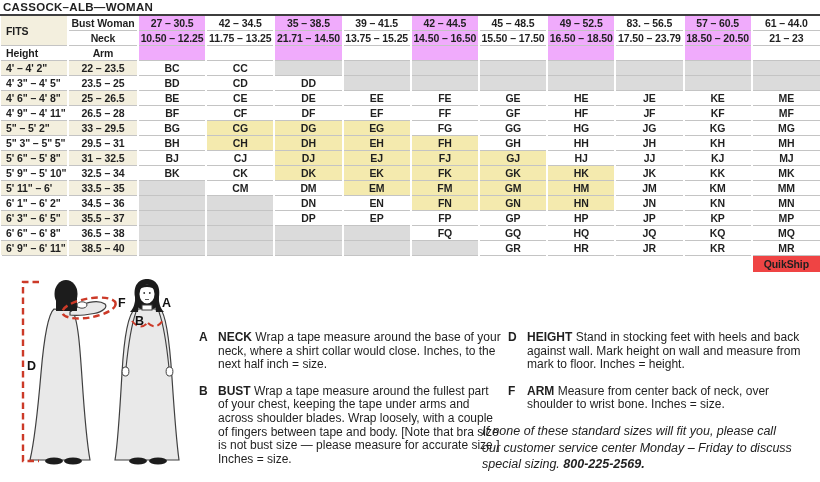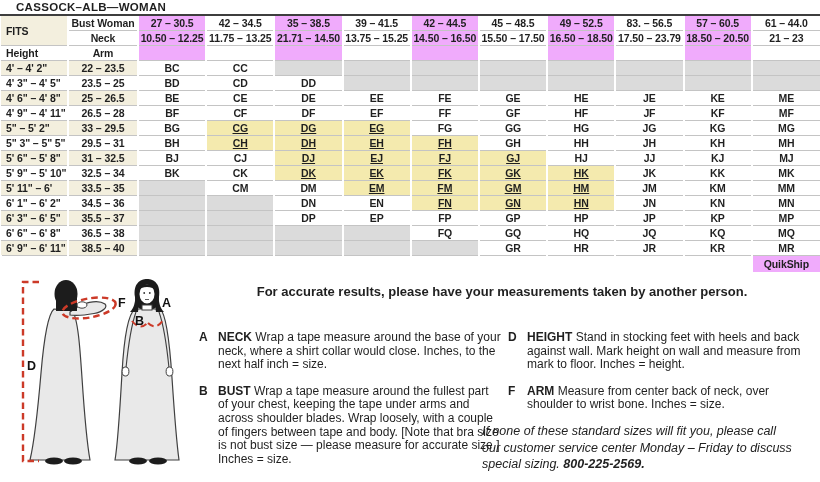--- a/index.html
+++ b/index.html
@@ -1,33 +1,33 @@
 <!DOCTYPE html>
 <html><head>
 <meta charset="utf-8">
 <style>
   html,body{margin:0;padding:0;background:#fff;}
   .page{position:relative;width:820px;height:482px;background:#fff;overflow:hidden;
         font-family:"Liberation Sans",sans-serif;color:#1f1f1f;}
   .chart-title{height:14px;line-height:14px;font-size:11.5px;font-weight:700;
-        padding-left:16px;letter-spacing:.3px;border-bottom:2px solid #3e3e3e;}
+        padding-left:3px;letter-spacing:.3px;border-bottom:2px solid #3e3e3e;}
   table.size{border-collapse:collapse;table-layout:fixed;width:820px;}
   table.size col.c-h{width:67px;} table.size col.c-a{width:70px;}
   table.size td,table.size th{height:14px;line-height:14px;padding:0;margin:0;
         font-size:10.5px;font-weight:700;text-align:center;vertical-align:middle;
         border-left:2px solid #fff;border-bottom:1px solid #c4c4c4;letter-spacing:-.1px;}
   table.size .col-h{text-align:left;padding-left:5px;border-left:none;}
   .fits{background:#f3efde;}
   .lbl{text-align:right;padding-right:6px;}
   .band{background:#f0abfc;}
   .rowband{background:#f3efde;}
-  .hl{background:#f4eaae;text-decoration:underline;}
+  .hl{background:#f4eaae;}
   .gray{background:#dbdbdb;}
   tr.qs td{border-bottom:none;background:#fff;height:16px;line-height:16px;}
-  tr.qs td.qs-cell{background:#f0abfc;}
+  tr.qs td.qs-cell{background:#ef4444;}
   .intro{position:absolute;left:190px;top:284px;width:624px;text-align:center;
         font-size:13px;font-weight:700;line-height:15.5px;}
   .inst-col1{position:absolute;left:199px;top:331px;width:302px;}
   .inst-col2{position:absolute;left:508px;top:331px;width:308px;}
   .inst{display:flex;margin:0 0 13px 0;font-size:12px;line-height:13.6px;}
   .inst .letter{font-weight:700;width:19px;flex:none;}
   .inst .term{font-weight:700;}
   .note{position:absolute;left:482px;top:423px;width:312px;font-style:italic;
         font-size:12.5px;line-height:16.5px;color:#222;}
   .note .phone{font-weight:700;}
@@ -335,21 +335,20 @@
       <g font-family="Liberation Sans, sans-serif" font-size="12.5" font-weight="700" fill="#111">
         <text x="25" y="92">D</text>
         <text x="116" y="29">F</text>
         <text x="160" y="29">A</text>
         <text x="133" y="47">B</text>
       </g>
     </svg>
   </div>
 
   <div class="intro">
-    <div>For accurate results, please have your measurements taken by another person.</div>
   </div>
 
   <div class="inst-col1">
     <div class="inst">
       <span class="letter">A</span>
       <span><span class="term">NECK</span> <span>Wrap a tape measure around the base of your neck, where a shirt collar would close. Inches, to the next half inch = size.</span></span>
     </div>
     <div class="inst">
       <span class="letter">B</span>
       <span><span class="term">BUST</span> <span>Wrap a tape measure around the fullest part of your chest, keeping the tape under arms and across shoulder blades. Wrap loosely, with a couple of fingers between tape and body. [Note that bra size is not bust size — please measure for accurate size.] Inches = size.</span></span>

